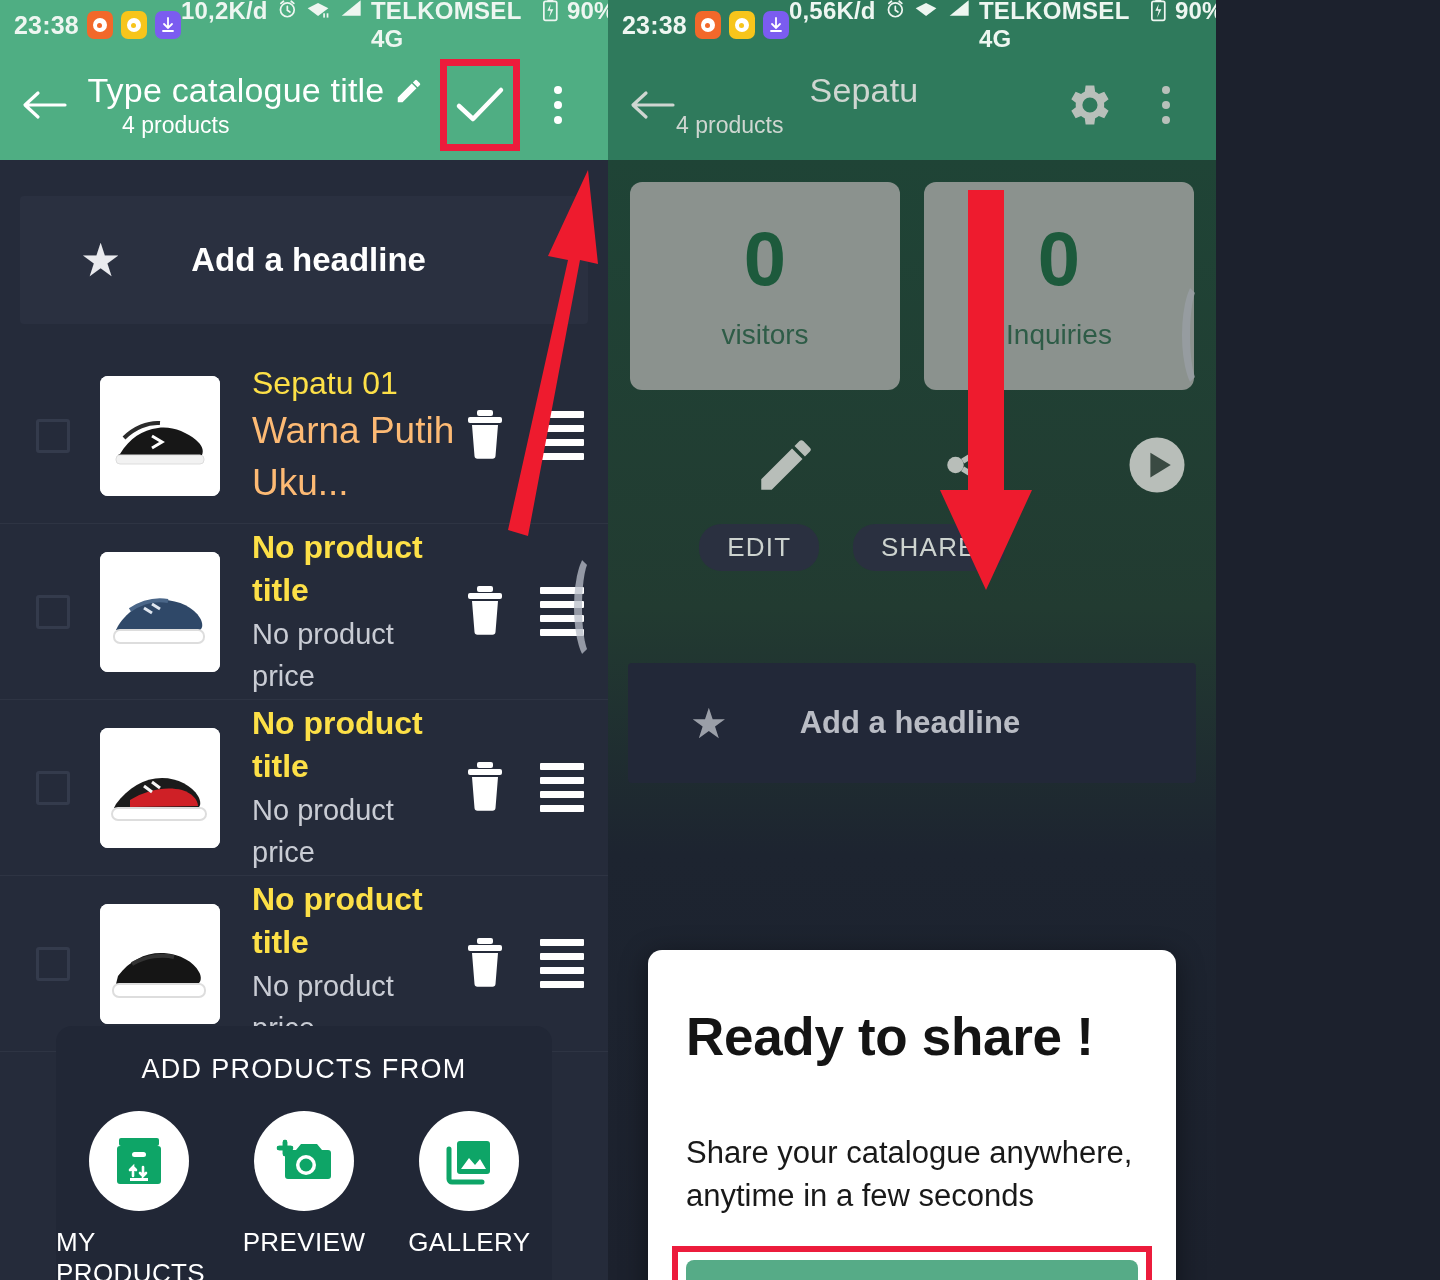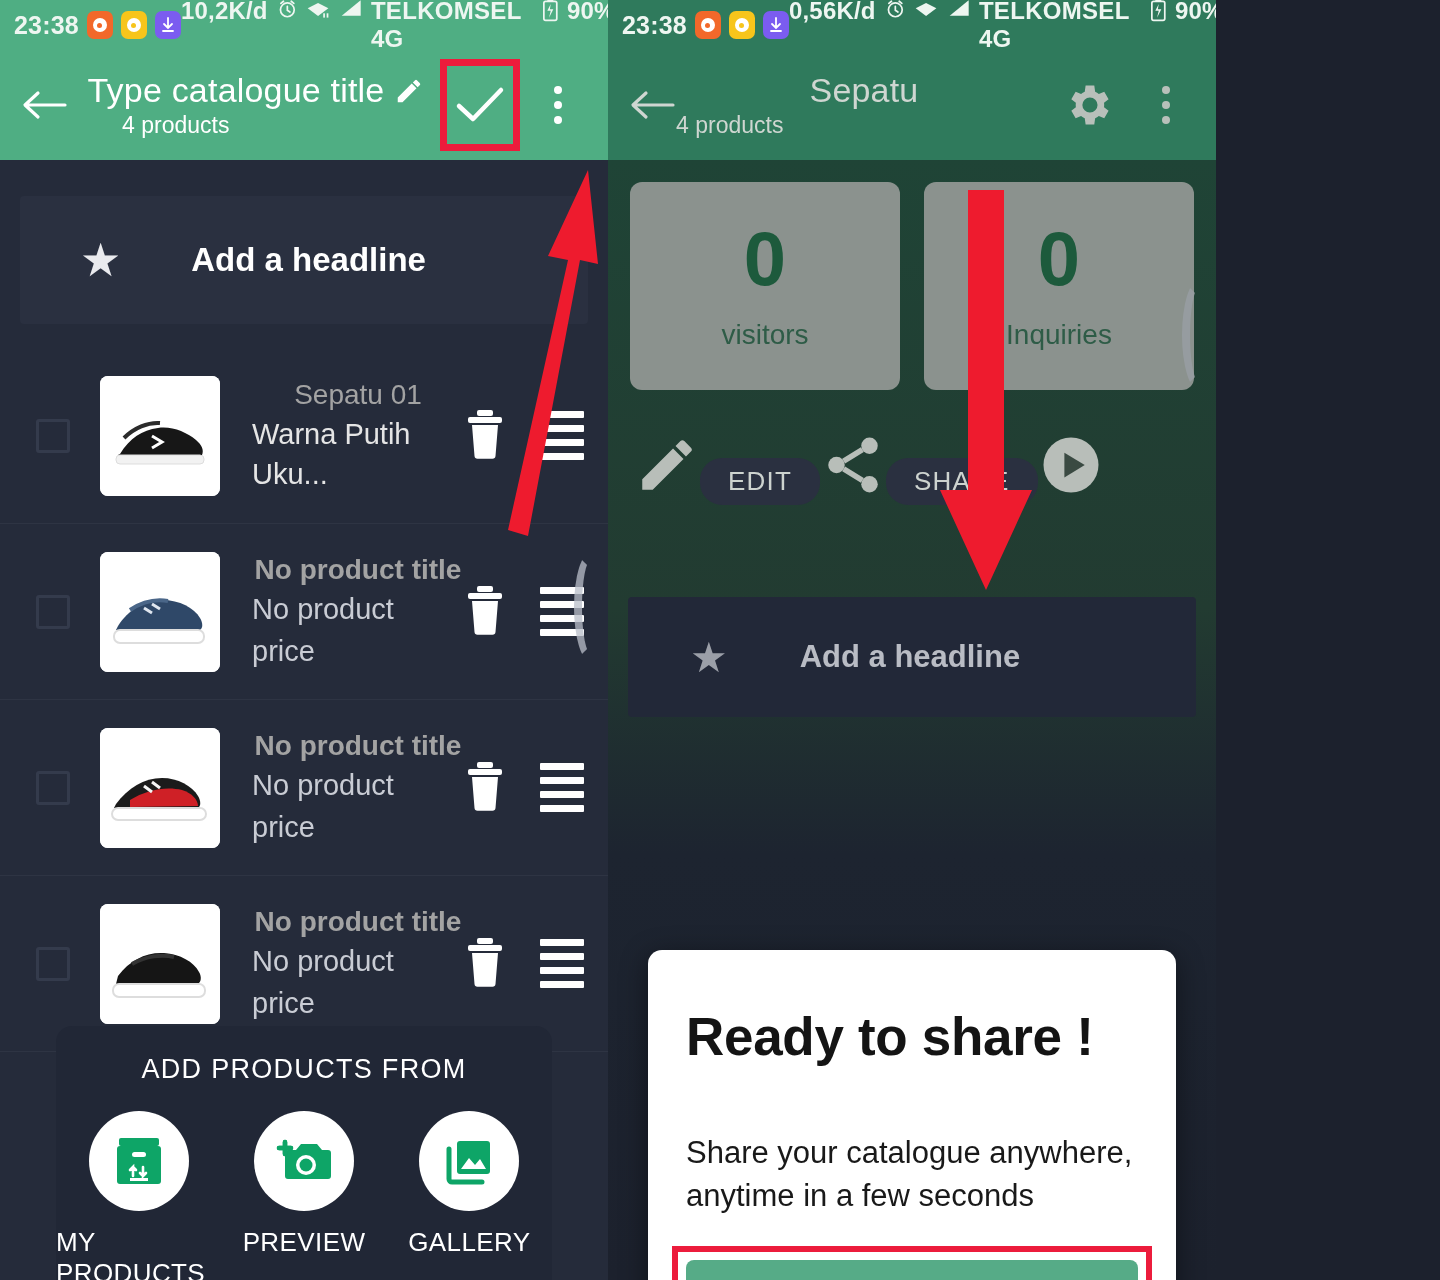--- a/index.html
+++ b/index.html
@@ -53,24 +53,24 @@
   .headline-card .star { color:#e9eaee; font-size:46px; line-height:1; }
   .headline-card .htext { color:#ffffff; font-size:33px; font-weight:bold; margin-left:70px; }
 
   .plist { margin-top:24px; }
   .prow { display:flex; align-items:center; height:176px; padding:0 24px 0 36px;
           border-bottom:1px solid #2e3443; position:relative; }
   .cbx { width:34px; height:34px; border:3px solid #343b4c; border-radius:3px; flex:0 0 auto; }
   .thumb { width:120px; height:120px; background:#fff; border-radius:8px; margin-left:30px;
            flex:0 0 auto; overflow:hidden; position:relative; }
   .pinfo { flex:1; margin-left:32px; }
-  .pname { color:#a3a3a3; font-size:28px; line-height:1.35;text-align:center; }
+  .pname { color:#fde047; font-size:32px; line-height:1.35; }
   .pname.empty { font-weight:bold; }
   .pprice { color:#c9ccd4; font-size:29px; line-height:1.45; }
-  .pdesc { color:#e5e5e5; font-size:29px; line-height:1.4; }
+  .pdesc { color:#fdba74; font-size:37px; line-height:1.4; }
   .trash { margin-right:34px; cursor:pointer; }
   .drag { cursor:pointer; display:flex; flex-direction:column; gap:7px; }
   .drag span { display:block; width:44px; height:7px; background:#fff; border-radius:1px; }
 
   
   .edge-arc { position:absolute; right:0; width:34px; height:110px;
               border:8px solid #b9bec9; border-radius:50%; border-right-color:transparent;
               border-top-color:transparent; border-bottom-color:transparent; opacity:.75; }
 
   
@@ -87,21 +87,21 @@
   .r-appbar .title-text, .r-appbar .subtitle { color:#cfd6d1; }
   .r-body { position:absolute; top:160px; left:0; right:0; bottom:0;
             background:linear-gradient(#1f4436 0%, #223b31 40%, #1d2430 62%, #1c212d 100%); }
   .stats { display:flex; gap:24px; padding:22px 22px 0 22px; }
   .stat { flex:1; height:208px; background:#8b928e; border-radius:12px;
           display:flex; flex-direction:column; align-items:center; justify-content:center; }
   .stat-num { color:#1d5a3c; font-size:76px; font-weight:bold; line-height:1; }
   .stat-lbl { color:#2e5c47; font-size:28px; margin-top:22px; }
 
   .actions { display:flex; padding:42px 26px 0 26px; }
-  .act { flex:1; display:flex; flex-direction:row; align-items:flex-start; cursor:pointer; }
+  .act { flex:1; display:flex; flex-direction:column; align-items:flex-end; cursor:pointer; }
   .act-lbl { margin-top:26px; color:#cdd3cf; font-size:26px; letter-spacing:1.2px;
              background:#2a3040; padding:8px 28px; border-radius:22px; }
 
   .r-headline { margin:92px 20px 0 20px; height:120px; background:#222838;
                 border-radius:4px; display:flex; align-items:center; padding-left:62px; }
   .r-headline .star { color:#9b9fa8; font-size:42px; }
   .r-headline .htext { color:#b9bcc4; font-size:31px; font-weight:bold; margin-left:72px; }
 
   .r-plist { position:absolute; left:0; right:0; top:958px; }
   .r-prow { display:flex; align-items:center; height:176px; padding:0 24px 0 36px; }

